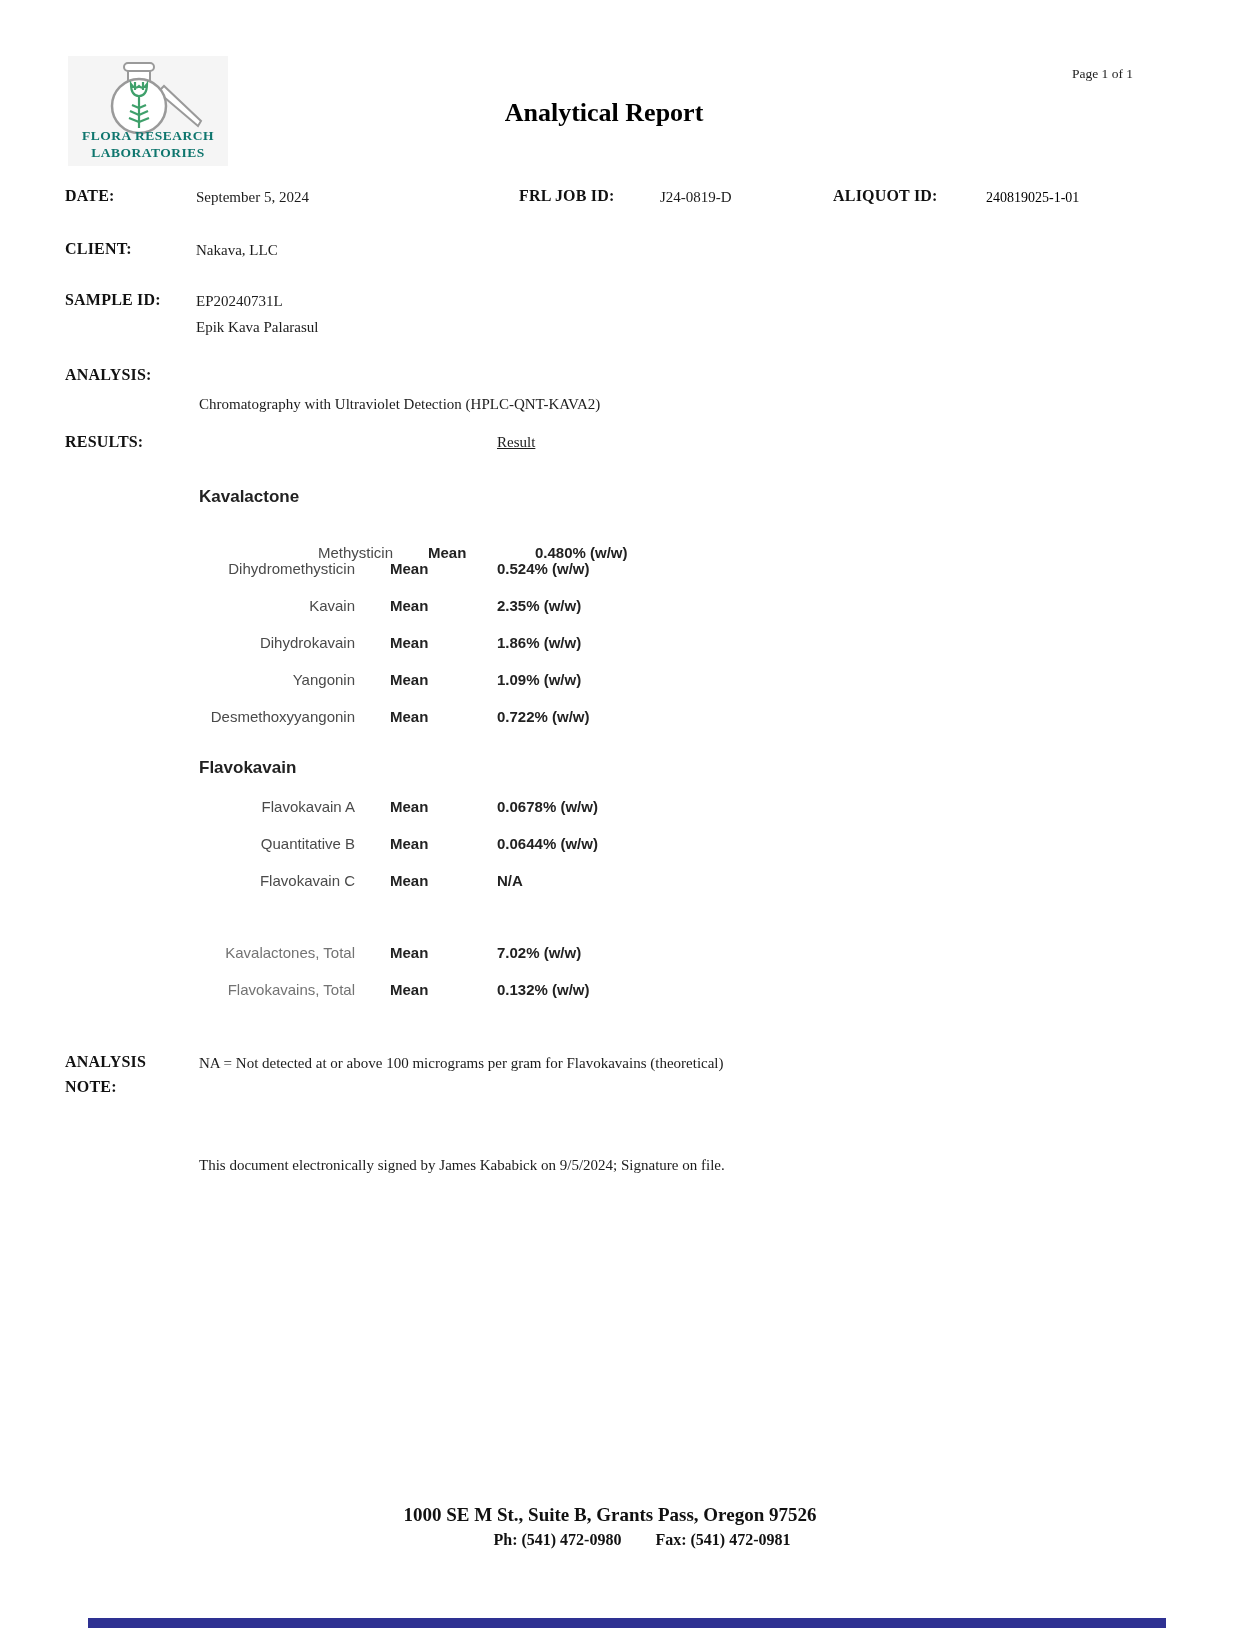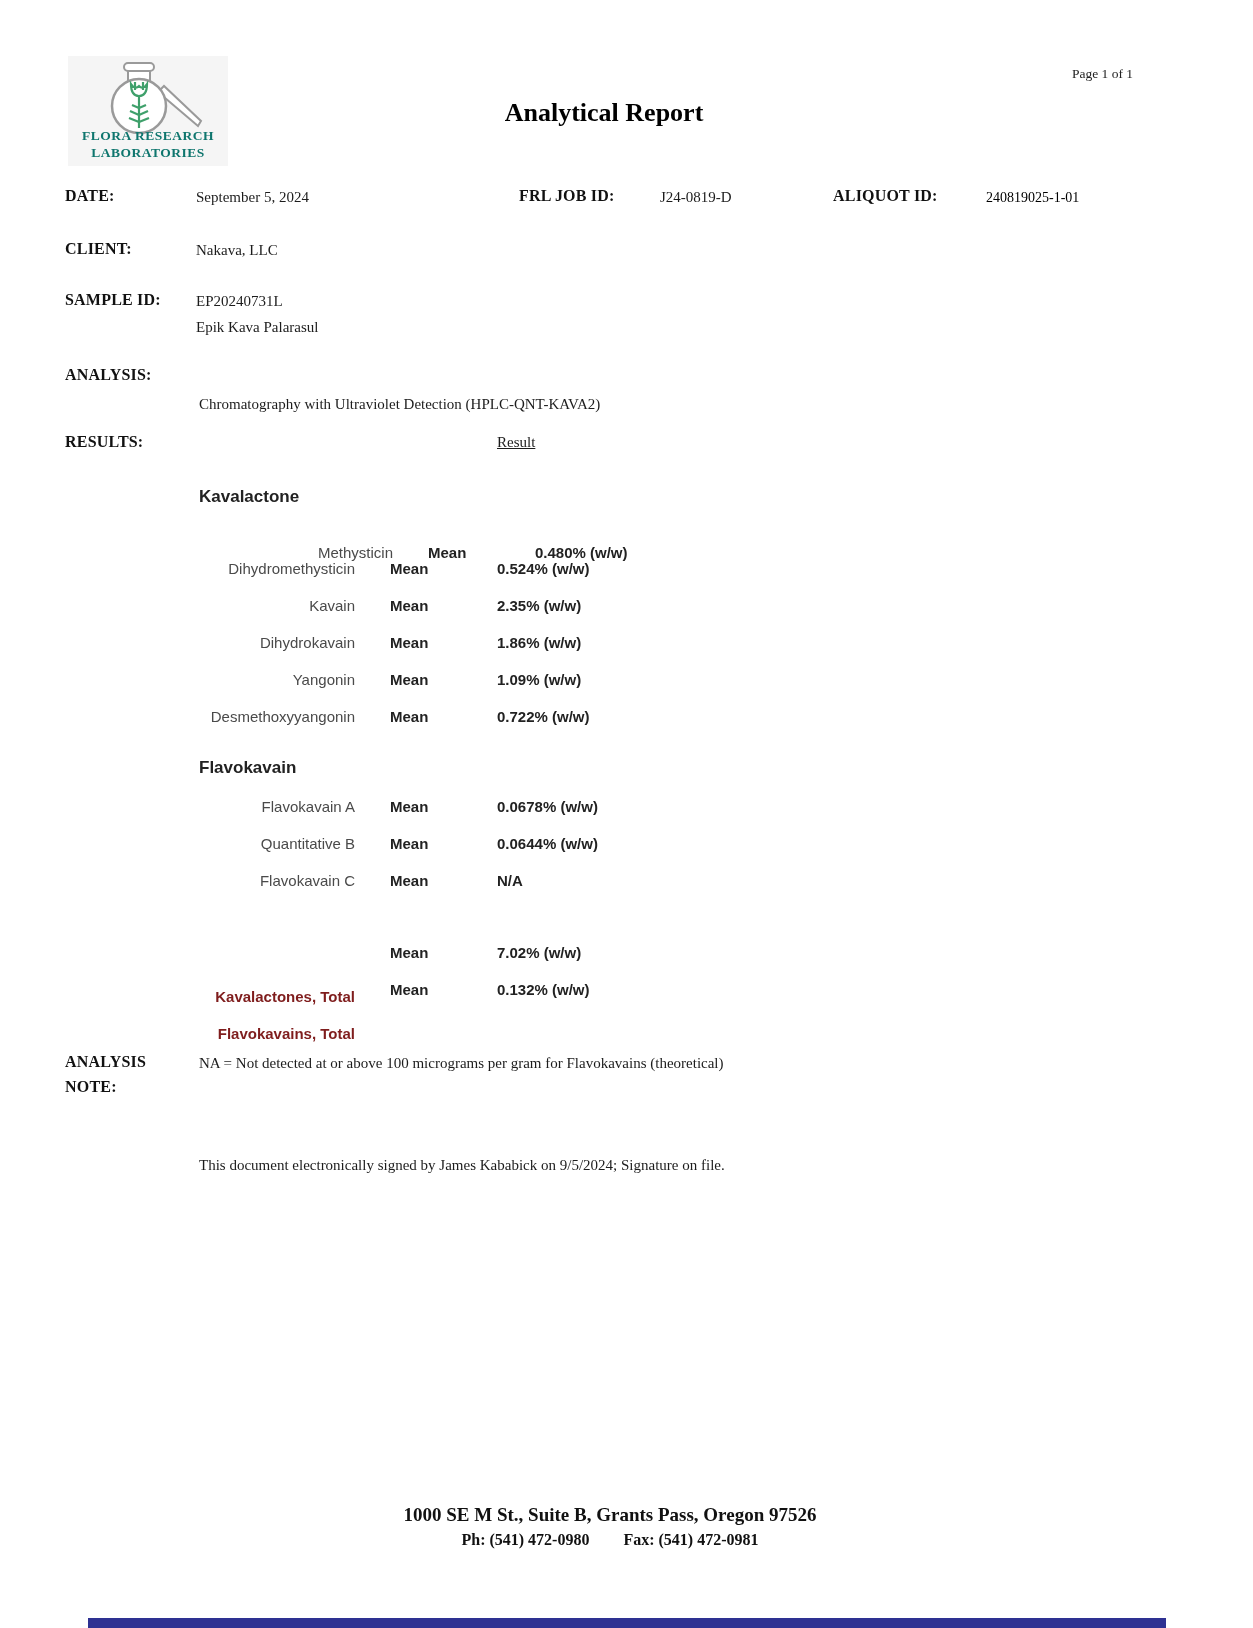--- a/index.html
+++ b/index.html
@@ -13,21 +13,21 @@
   .title{font-weight:bold;font-size:26px;color:#000;text-align:center;}
   .pageno{font-size:13.5px;color:#222;}
   .sec-head{font-family:"Liberation Sans", sans-serif;font-weight:bold;font-size:17px;color:#222;}
   .row{position:absolute;left:0;width:100%;height:20px;}
   .row .name{position:absolute;left:120px;width:235px;text-align:right;
              font-family:"Liberation Sans", sans-serif;font-size:15px;color:#4a4a4a;}
   .row .stat{position:absolute;left:390px;font-family:"Liberation Sans", sans-serif;
              font-weight:bold;font-size:15px;color:#222;}
   .row .value{position:absolute;left:497px;font-family:"Liberation Sans", sans-serif;
               font-weight:bold;font-size:15px;color:#222;}
-  .row.total .name{font-weight:bold;color:#7f1d1d;margin-top:44px;}
+  .row.total .name{font-weight:normal;color:#737373;}
   .result-head{font-size:15px;text-decoration:underline;color:#1c1c1c;}
   .note-text{font-size:15px;color:#1c1c1c;}
   .sig{font-size:15px;color:#1c1c1c;}
   .footer-line{position:absolute;left:0;width:1220px;text-align:center;font-weight:bold;color:#111;}
   .addr{font-size:19px;}
   .phones{font-size:16px;}
   .phones .gap{display:inline-block;width:34px;}
   .accent-bar{position:absolute;left:88px;top:1618px;width:1078px;height:10px;}
   
   .logo-box{position:absolute;left:68px;top:56px;width:160px;height:110px;background:#f5f5f5;}
@@ -154,19 +154,19 @@
     <span class="value">0.132% (w/w)</span>
   </div>
 
   <div class="abs lbl" style="left:65px;top:1053px;">ANALYSIS</div>
   <div class="abs lbl" style="left:65px;top:1078px;">NOTE:</div>
   <div class="abs note-text" style="left:199px;top:1055px;">NA = Not detected at or above 100 micrograms per gram for Flavokavains (theoretical)</div>
 
   <div class="abs sig" style="left:199px;top:1157px;">This document electronically signed by James Kababick on 9/5/2024; Signature on file.</div>
 
   <div class="footer-line addr" style="top:1504px;">1000 SE M St., Suite B, Grants Pass, Oregon  97526</div>
-  <div class="footer-line phones" style="top:1531px;">
+  <div class="footer-line phones" style="top:1531px;margin-left:32px;">
     <span>Ph: (541) 472-0980</span><span class="gap"></span><span>Fax: (541) 472-0981</span>
   </div>
 
   <div class="accent-bar" style="background: rgb(46, 49, 146);"></div>
 
 </div>
 
 </body></html>

